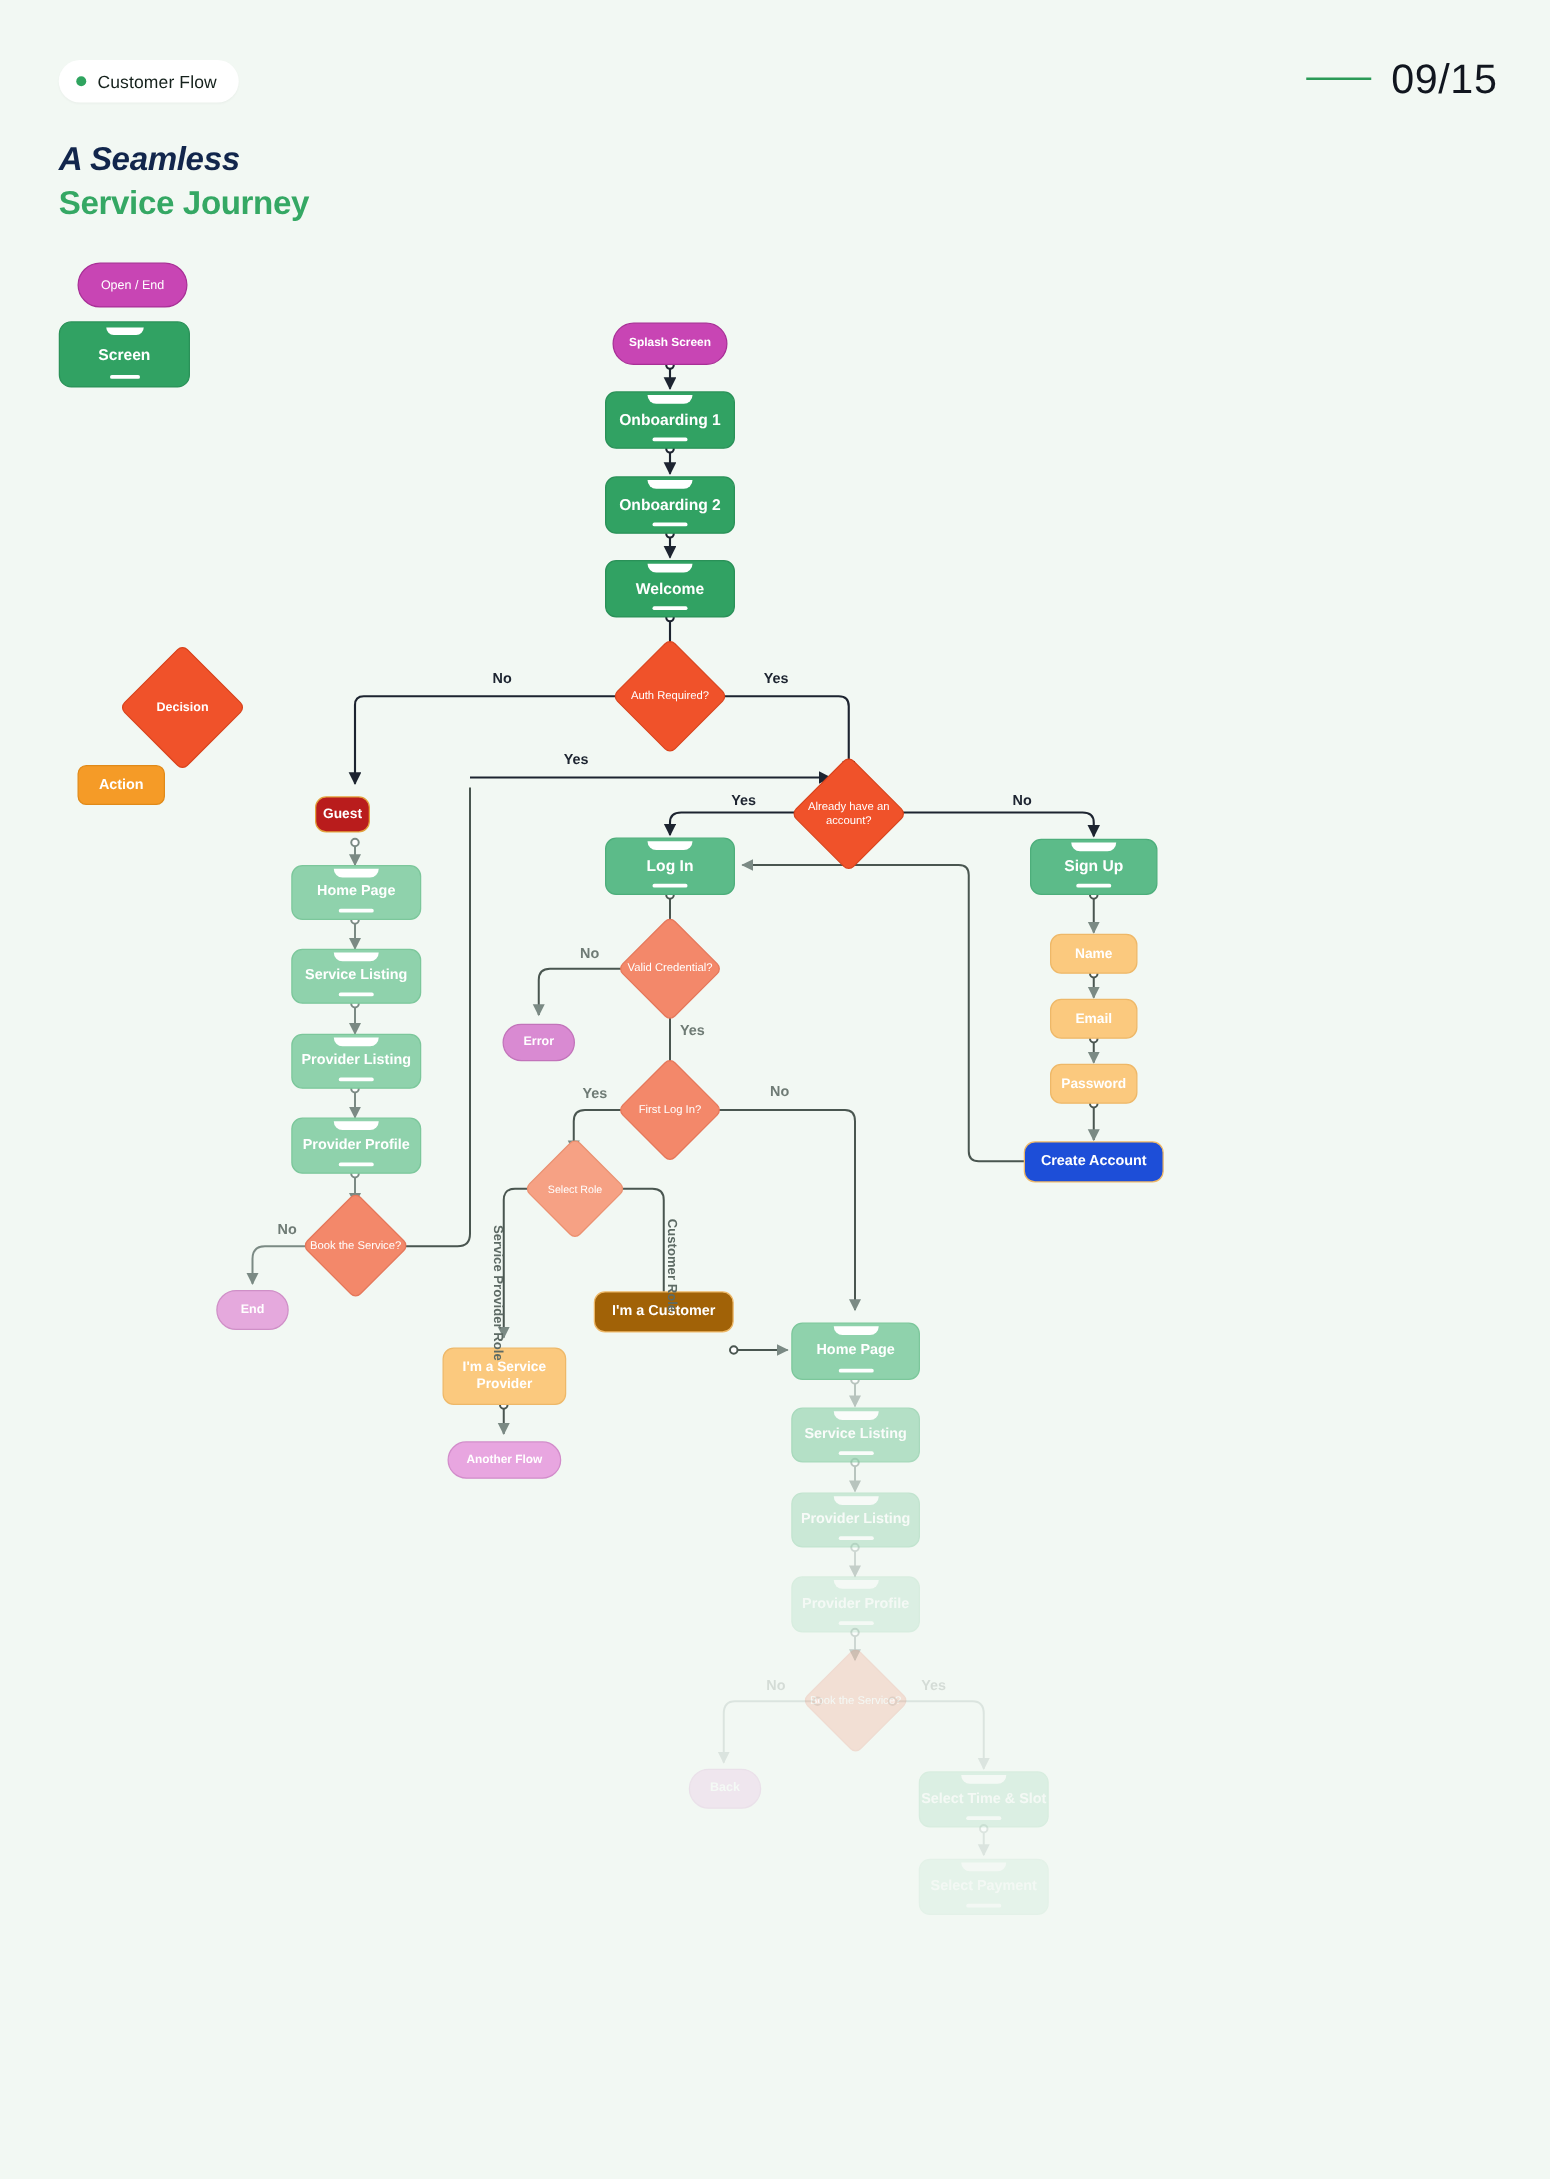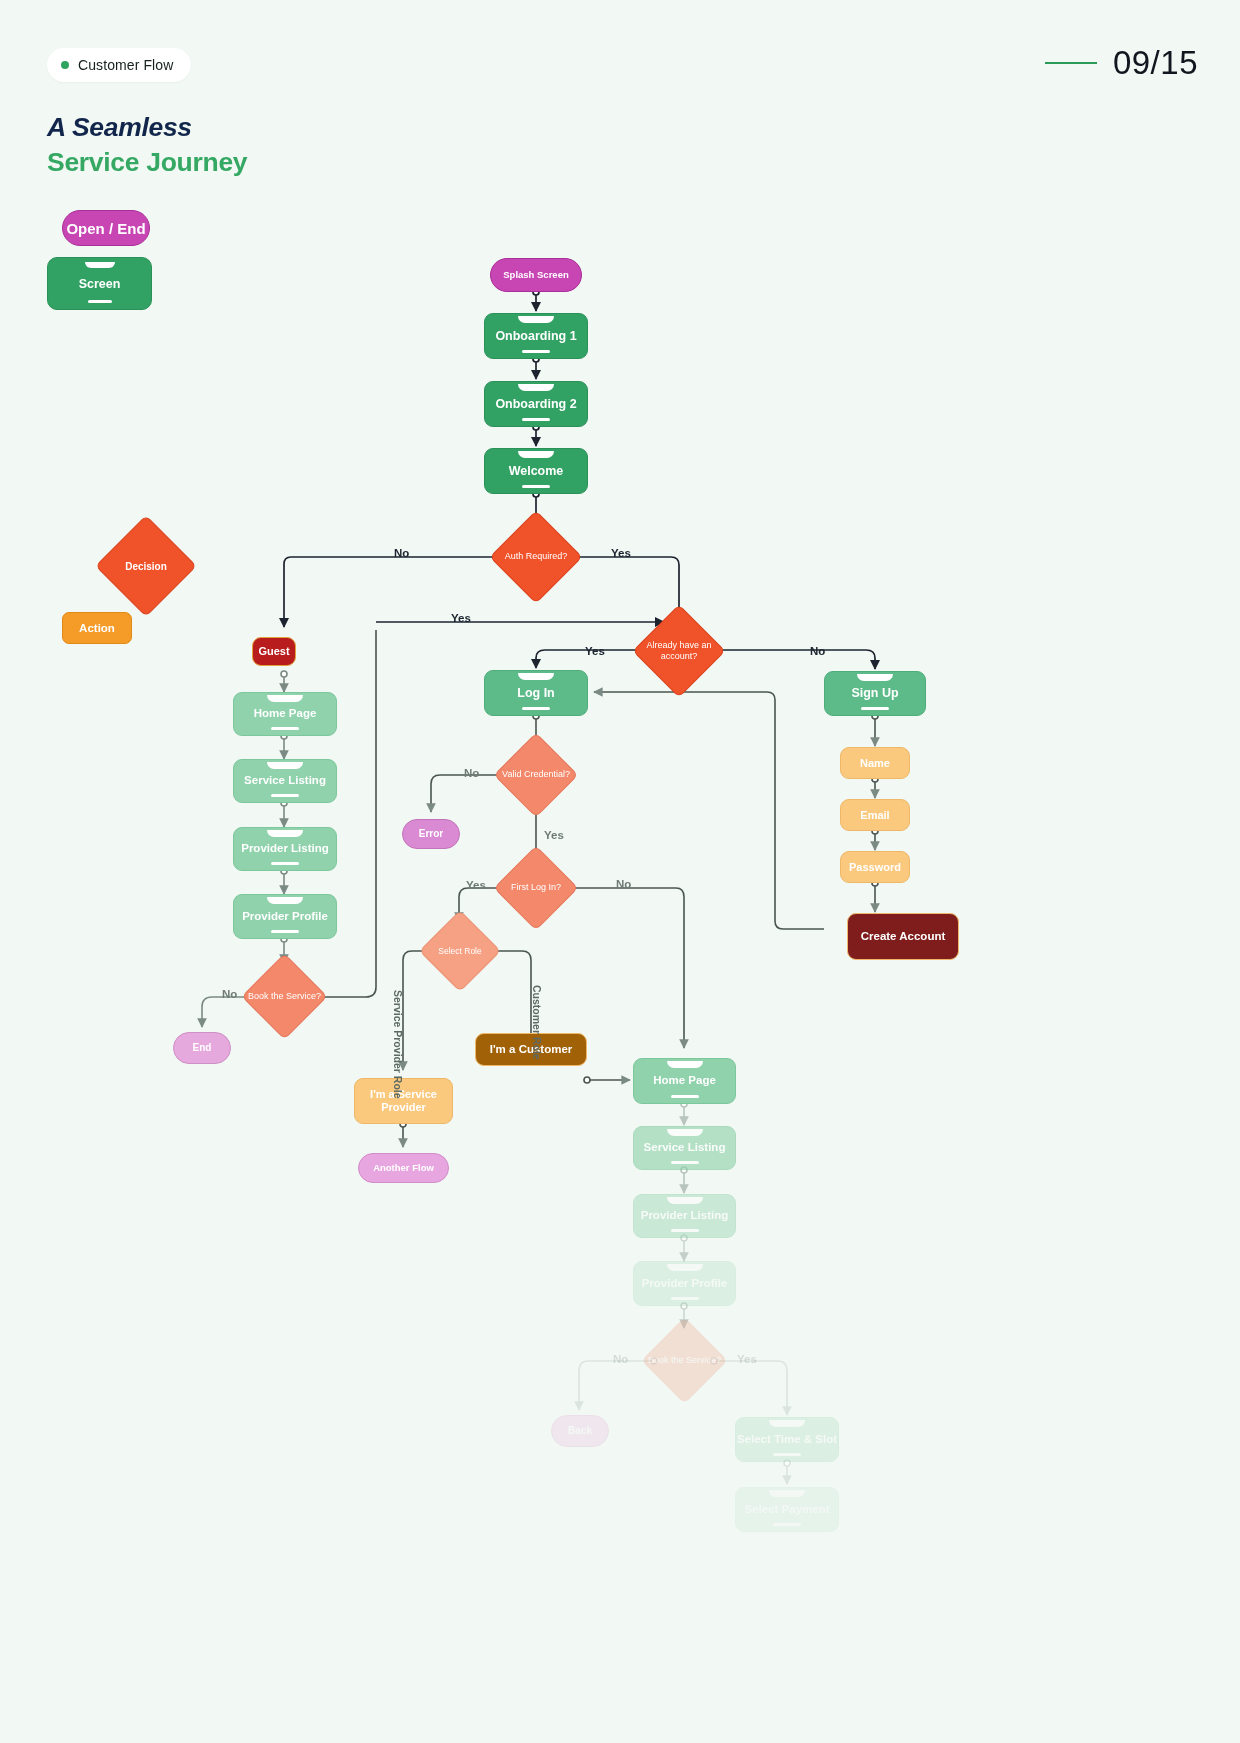--- a/index.html
+++ b/index.html
@@ -36,21 +36,21 @@
   .title .l1{ color:#12264c; display:block;font-style:italic;}
   .title .l2{ color:#35a864; display:block;}
 
   
   .legend{ position:absolute; left:47px; top:210px; }
   .lg-item{ position:absolute; display:flex; align-items:center; justify-content:center;}
   .lg-open{
     left:15px; top:0; width:88px; height:36px; border-radius:18px;
     background:#c845b4; border:1.6px solid #a82f96;
   }
-  .lg-open span{ color:#fff; font-size:15px; font-weight:700;}
+  .lg-open span{ color:#fff; font-size:10px; font-weight:400;}
   .lg-screen{
     left:0; top:47px; width:105px; height:53px; border-radius:10px;
     background:#31a263; border:1.2px solid #2a9158;
   }
   .lg-screen span{ color:#fff; font-size:12.5px; font-weight:bold;}
   .lg-screen:before,.lg-screen:after{
     content:""; position:absolute; left:50%; transform:translateX(-50%);
     background:#ffffff; border-radius:3px;
   }
   .lg-screen:before{ top:4px; width:30px;height:6px; border-radius:0 0 6px 6px;}
@@ -96,21 +96,20 @@
   }
   .dm-label{
     position:absolute; left:-14px;top:0;width:calc(100% + 28px);height:100%;
     display:flex;align-items:center;justify-content:center;
     color:#fff;font-size:9px;font-weight:400;line-height:1.25;text-align:center;
   }
 
   .elabel{
     position:absolute; font-size:11.5px; font-weight:bold; color:#1d2430;
     white-space:nowrap;
-    margin-top:10px;
   }
   .elabel.grey{ color:#6f7b75; font-weight:600;}
   .elabel.vert{ writing-mode:vertical-rl; font-size:10.5px; color:#5d6a64; font-weight:600;}
 
   .fade-1{ opacity:.62;} .fade-2{ opacity:.40;} .fade-3{ opacity:.22;} .fade-4{ opacity:.12;}
 </style>
 </head>
 <body>
 
 <div class="badge">
@@ -334,21 +333,21 @@
 
 <div class="node" style="left:840px;top:747px;width:70px;height:32px;background:#fbc97e;border:1.2px solid #eeb868;font-size:11px;">
   <span>Name</span>
 </div>
 <div class="node" style="left:840px;top:799px;width:70px;height:32px;background:#fbc97e;border:1.2px solid #eeb868;font-size:11px;">
   <span>Email</span>
 </div>
 <div class="node" style="left:840px;top:851px;width:70px;height:32px;background:#fbc97e;border:1.2px solid #eeb868;font-size:11px;">
   <span>Password</span>
 </div>
-<div class="node" style="left:819px;top:913px;width:112px;height:47px;background:#7f1d1d;border:1.2px solid #eeb868;font-size:11.5px;margin-left:28px;">
+<div class="node" style="left:819px;top:913px;width:112px;height:33px;background:#1d4ed8;border:1.2px solid #eeb868;font-size:11.5px;">
   <span>Create Account</span>
 </div>
 
 <div class="dm-wrap" style="left:506px;top:745px;width:60px;height:60px;">
   <div class="dm-shape" style="background:#f3886a;border:1.2px solid #e5775a;"></div>
   <div class="dm-label">Valid Credential?</div>
 </div>
 
 <div class="node n-open" style="left:402px;top:819px;width:58px;height:30px;background:#d98ad2;border:1.4px solid #c274ba;font-size:10px;">
   <span>Error</span>

